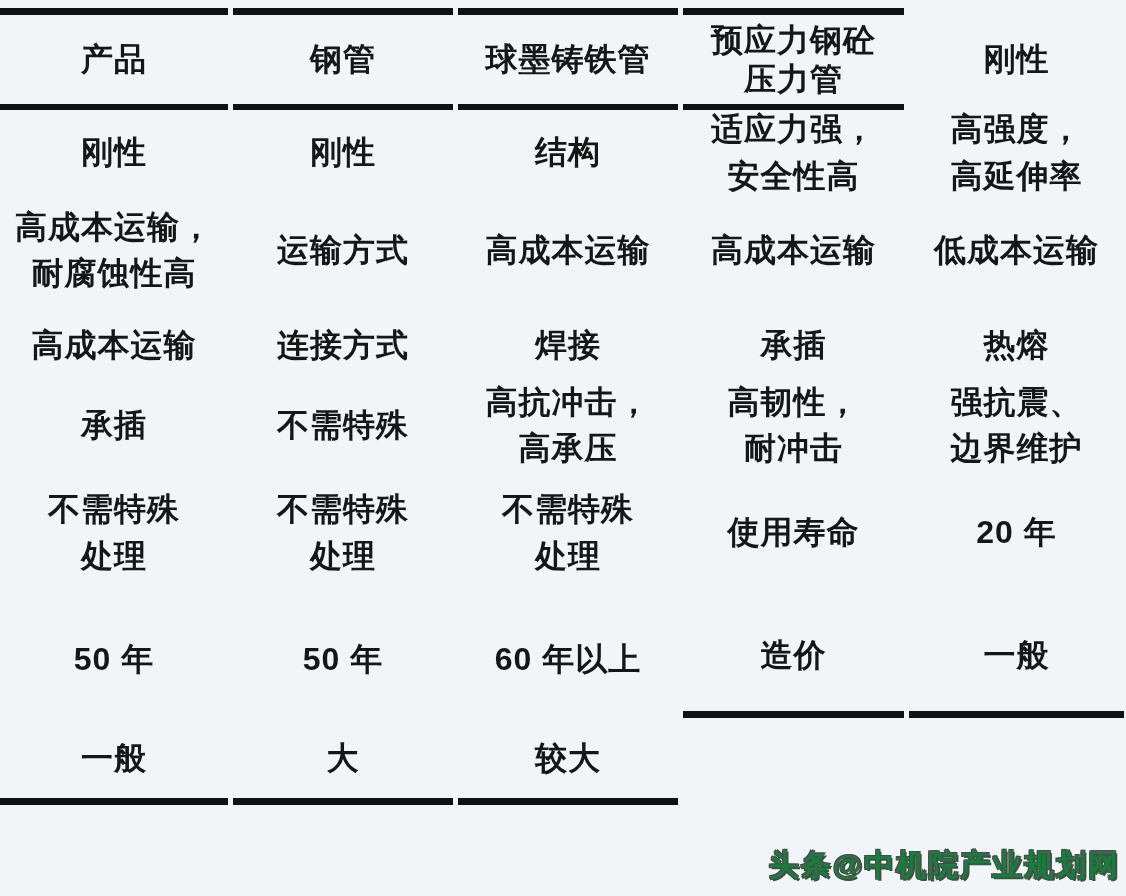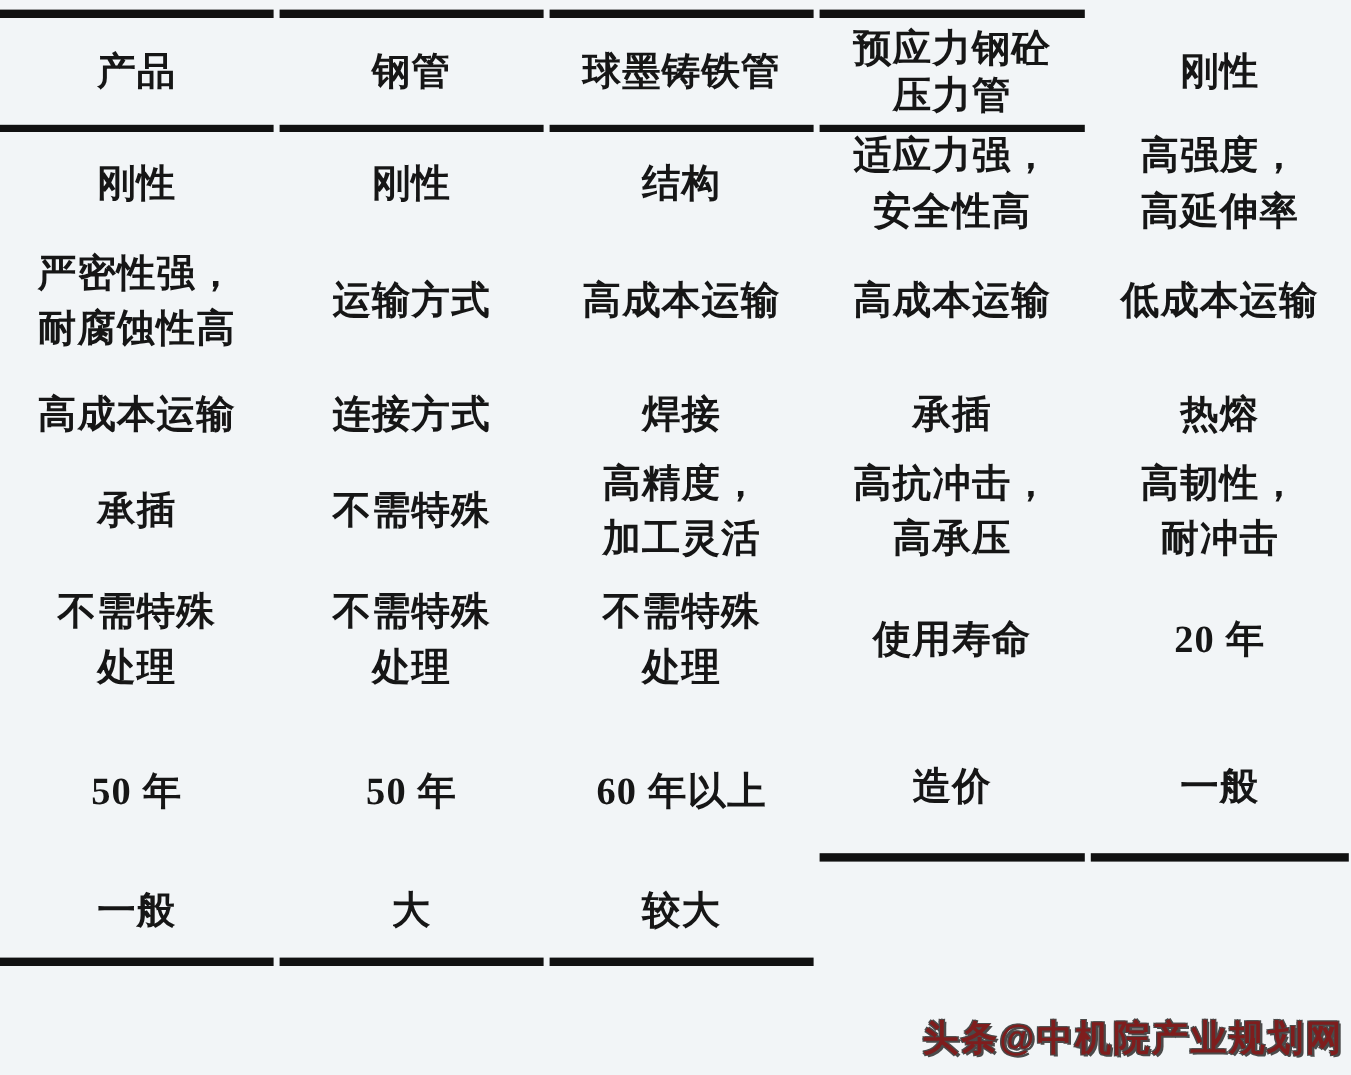--- a/index.html
+++ b/index.html
@@ -21,21 +21,20 @@
     padding-top:8px;
     box-sizing:border-box;
   }
   .grid{
     display:grid;
     grid-template-columns:228px 220px 220px 221px 215px;
     grid-template-rows:102px 85px 110px 80px 80px 135px 118px 87px 58px;
     column-gap:5px;
     width:1122px;
     margin:0 auto 0 0;
-    font-family:Liberation Serif, serif;
   }
   .cell{
     display:flex;
     align-items:center;
     justify-content:center;
     text-align:center;
     white-space:pre-line;
     font-weight:700;
     font-size:32px;
     line-height:1.45;
@@ -50,21 +49,21 @@
   .foot{
     border-bottom:7px solid var(--rule);
   }
   .watermark{
     position:absolute;
     right:6px;
     bottom:10px;
     font-size:30px;
     font-weight:700;
     letter-spacing:2px;
-    color:#7f1d1d;
+    color:#15803d;
     text-shadow:2px 2px 0 #4a4a4a,-1px -1px 0 #4a4a4a,1px -1px 0 #4a4a4a,-1px 1px 0 #4a4a4a;
     z-index:5;
     white-space:nowrap;
   }
 </style>
 </head>
 <body>
 
 <div class="page">
   <div class="grid">
@@ -77,42 +76,42 @@
 
     <div class="cell">刚性</div>
     <div class="cell">刚性</div>
     <div class="cell">刚性</div>
 
     <div class="cell">结构</div>
     <div class="cell">适应力强，
 安全性高</div>
     <div class="cell">高强度，
 高延伸率</div>
-    <div class="cell">严密性强，
+    <div class="cell">高成本运输，
 耐腐蚀性高</div>
 
     <div class="cell">运输方式</div>
     <div class="cell">高成本运输</div>
     <div class="cell">高成本运输</div>
     <div class="cell">低成本运输</div>
     <div class="cell">高成本运输</div>
 
     <div class="cell">连接方式</div>
     <div class="cell">焊接</div>
     <div class="cell">承插</div>
     <div class="cell">热熔</div>
     <div class="cell">承插</div>
 
     <div class="cell">不需特殊</div>
-    <div class="cell">高精度，
-加工灵活</div>
     <div class="cell">高抗冲击，
 高承压</div>
     <div class="cell">高韧性，
 耐冲击</div>
+    <div class="cell">强抗震、
+边界维护</div>
 
     <div class="cell">不需特殊
 处理</div>
     <div class="cell">不需特殊
 处理</div>
     <div class="cell">不需特殊
 处理</div>
 
     <div class="cell">使用寿命</div>
     <div class="cell">20 年</div>

